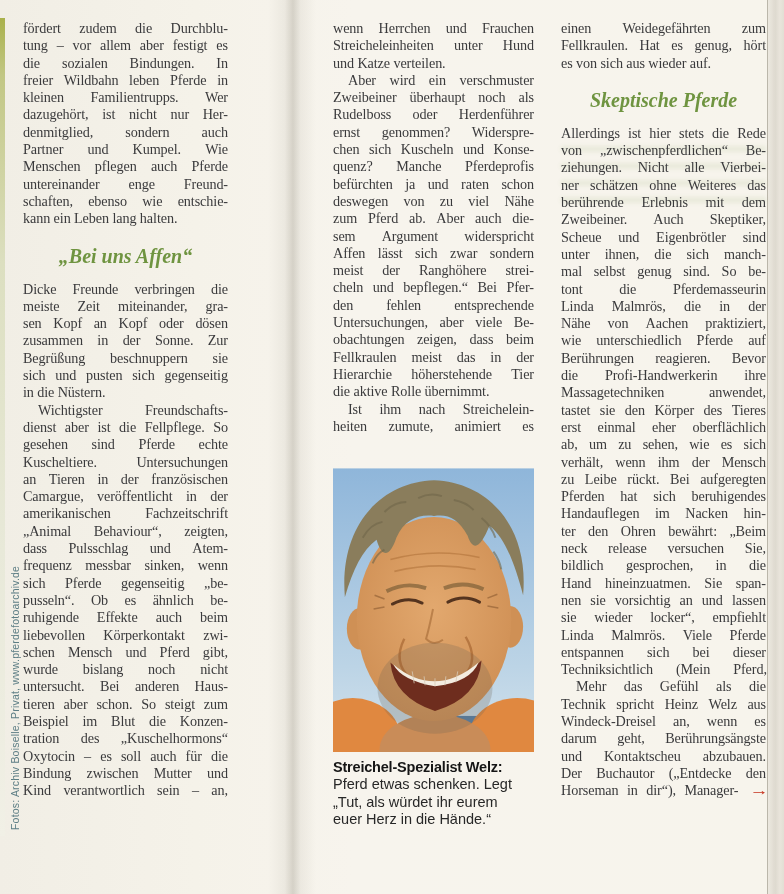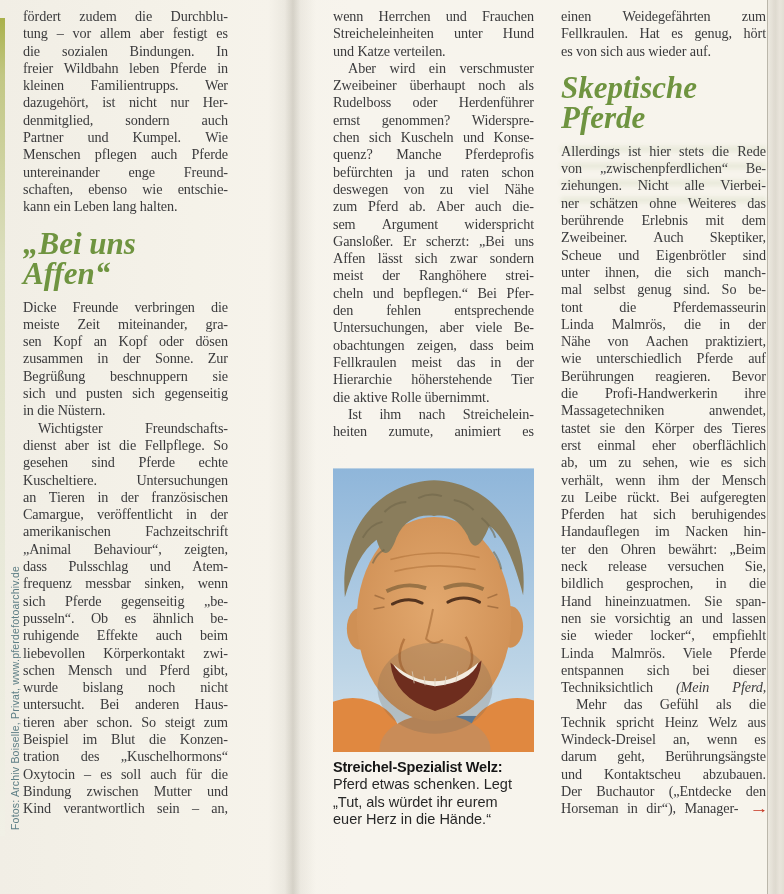--- a/index.html
+++ b/index.html
@@ -8,32 +8,32 @@
     background:linear-gradient(90deg,#f1eee5 0%,#f5f2e9 25%,#f7f4ed 45%,#f7f4ec 100%);
     font-family:"Liberation Serif",serif;
   }
   .left-strip{position:absolute;left:0;top:18px;width:5px;height:818px;
     background:linear-gradient(180deg,#a9b14b 0%,#c2c784 7%,#dcdfc0 30%,#e8e9d9 65%,#f1f0e6 100%);}
   .gutter{position:absolute;left:268px;top:0;width:48px;height:100%;
     background:linear-gradient(90deg,rgba(0,0,0,0) 0%,rgba(95,88,70,0.07) 35%,rgba(95,88,70,0.22) 52%,rgba(95,88,70,0.07) 68%,rgba(0,0,0,0) 100%);}
   .right-edge{position:absolute;right:0;top:0;width:16px;height:100%;
     border-left:1px solid rgba(125,120,105,0.40);
     background:linear-gradient(90deg,rgba(140,133,115,0.10),rgba(150,143,125,0.26) 45%,rgba(165,158,140,0.18) 75%,rgba(175,168,150,0.28));}
-  .col{position:absolute;top:8px;width:205px;font-size:14.2px;line-height:17.3px;
+  .col{position:absolute;top:20px;width:205px;font-size:14.2px;line-height:17.3px;
     color:#3a3a3c;letter-spacing:-0.1px;}
   #col-left{left:23px;}
   #col-mid{left:333px;width:201px;}
   #col-right{left:561px;}
   .para{margin:0;}
   .line{display:flex;justify-content:space-between;}
   .line.free{justify-content:flex-start;gap:0.24em;}
   .line.indent{padding-left:15px;}
-  .it{font-style:italic;margin-left:23px;}
+  .it{margin-left:23px;}
   .col-heading{font-family:"Liberation Serif",serif;font-style:italic;font-weight:bold;
-    font-size:31px;line-height:30px;text-align:left;margin:13px 0 10px 0;letter-spacing:0;}
+    font-size:20px;line-height:30px;text-align:center;margin:13px 0 10px 0;letter-spacing:0;}
   .arrow{font-weight:bold;margin-left:5px;display:inline-block;transform:scaleX(1.35);}
   .photo-fig{margin-top:16px;width:201px;}
   .photo-fig svg{display:block;width:201px;height:284px;}
   .caption-title{font-family:"Liberation Sans",sans-serif;font-weight:bold;font-size:14.5px;
     line-height:17px;color:#151515;margin-top:7px;letter-spacing:-0.2px;}
   .caption-line{font-family:"Liberation Sans",sans-serif;font-size:14.5px;line-height:17.5px;color:#272727;}
   .photo-credit{position:absolute;left:9px;top:830px;width:498px;
     transform:rotate(-90deg);transform-origin:0 0;
     font-family:"Liberation Sans",sans-serif;font-size:10.5px;color:#5d7e85;letter-spacing:0.2px;}
   .bleed{position:absolute;left:561px;top:140px;width:205px;height:70px;opacity:0.10;
@@ -392,27 +392,20 @@
           <span>Pferd</span>
           <span>ab.</span>
           <span>Aber</span>
           <span>auch</span>
           <span>die-</span>
         </div>
         <div class="line">
           <span>sem</span>
           <span>Argument</span>
           <span>widerspricht</span>
-        </div>
-        <div class="line">
-          <span>Gansloßer.</span>
-          <span>Er</span>
-          <span>scherzt:</span>
-          <span>„Bei</span>
-          <span>uns</span>
         </div>
         <div class="line">
           <span>Affen</span>
           <span>lässt</span>
           <span>sich</span>
           <span>zwar</span>
           <span>sondern</span>
         </div>
         <div class="line">
           <span>meist</span>

